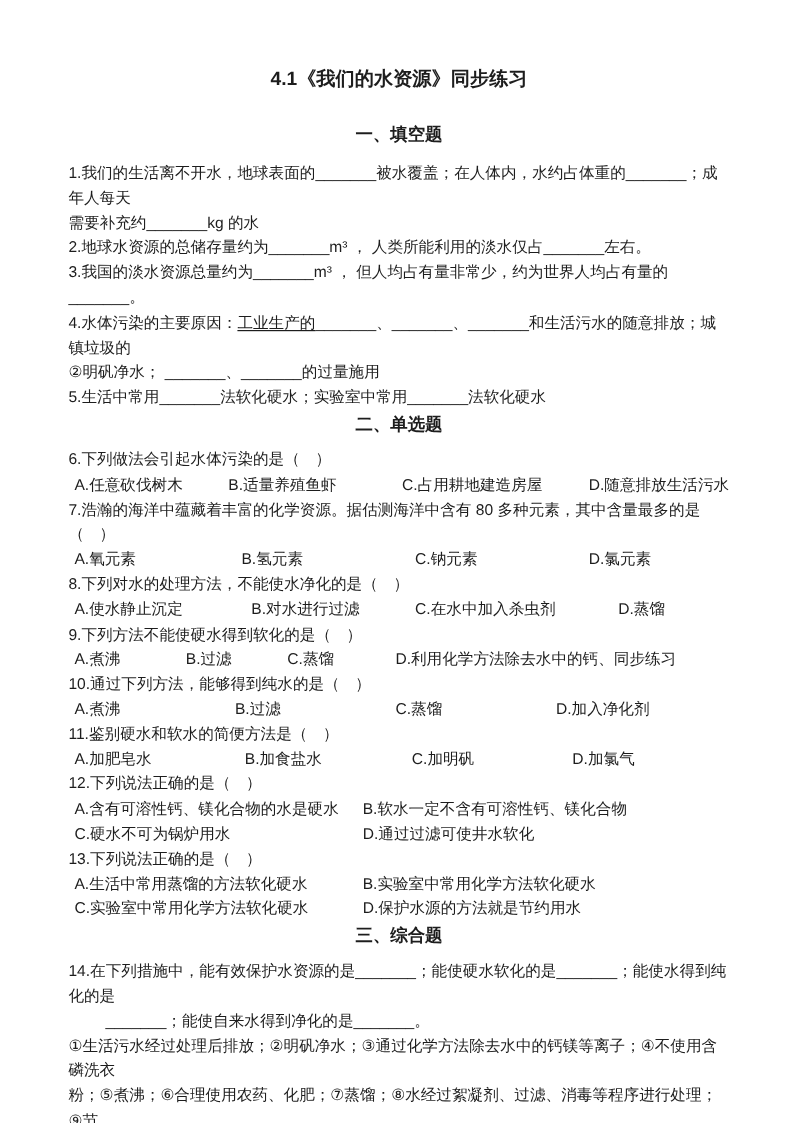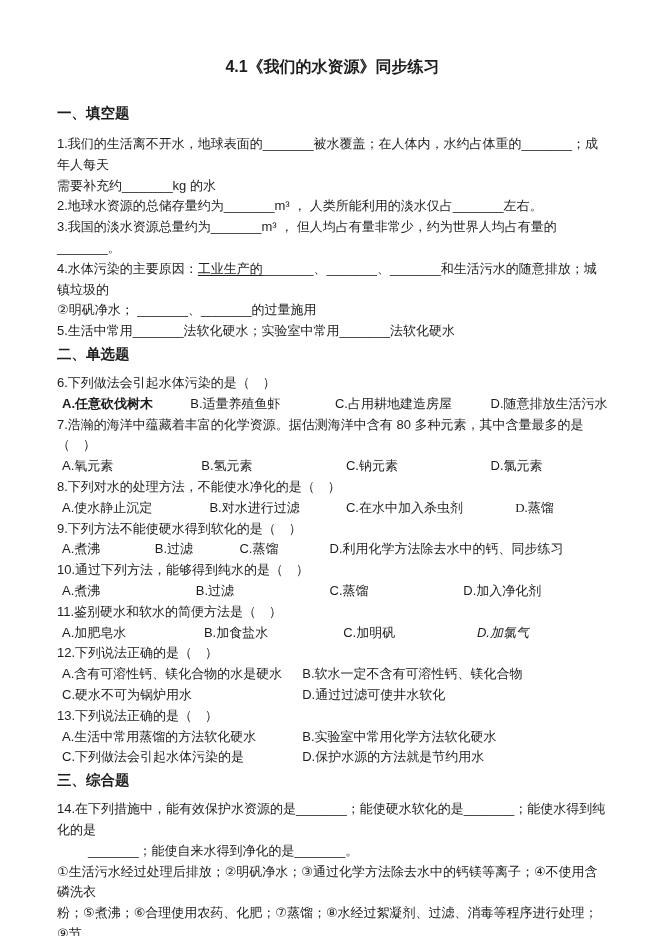--- a/index.html
+++ b/index.html
@@ -3,32 +3,32 @@
 <meta charset="utf-8">
 <style>
   html,body{margin:0;padding:0;background:#ffffff;}
   .page{
     width:661px;height:936px;background:#ffffff;overflow:hidden;
     font-family:"Liberation Sans","DejaVu Sans",sans-serif;
     color:#1d1d1d;position:relative;box-sizing:border-box;border-radius:21px;
   }
   .content{padding:57px 53px 0 57px;box-sizing:border-box;}
   .title{font-size:16px;font-weight:700;text-align:center;margin:0 0 27px 0;line-height:20px;}
-  .sh{font-size:14.5px;font-weight:700;line-height:19px;margin:0 0 11px 0;}
+  .sh{font-size:14.5px;font-weight:700;line-height:19px;margin:0 0 11px 0;text-align:center;}
   .sh-mid{margin-top:3px;margin-bottom:9px;}
   .ln{font-size:13px;line-height:20.8px;}
   .opts{display:flex;padding-left:5px;}
   .opts span{white-space:nowrap;}
   
-  .r6 span:nth-child(1){width:23.5%;font-weight:bold;} .r6 span:nth-child(2){width:26.5%;} .r6 span:nth-child(3){width:28.5%;} .r6 span:nth-child(4){flex:1;}
+  .r6 span:nth-child(1){width:23.5%;} .r6 span:nth-child(2){width:26.5%;} .r6 span:nth-child(3){width:28.5%;} .r6 span:nth-child(4){flex:1;}
   .r7 span:nth-child(1){width:25.5%;} .r7 span:nth-child(2){width:26.5%;} .r7 span:nth-child(3){width:26.5%;} .r7 span:nth-child(4){flex:1;}
-  .r8 span:nth-child(1){width:27%;}   .r8 span:nth-child(2){width:25%;}   .r8 span:nth-child(3){width:31%;}   .r8 span:nth-child(4){flex:1;font-family:Liberation Serif, serif;}
+  .r8 span:nth-child(1){width:27%;}   .r8 span:nth-child(2){width:25%;}   .r8 span:nth-child(3){width:31%;}   .r8 span:nth-child(4){flex:1;}
   .r9 span:nth-child(1){width:17%;}   .r9 span:nth-child(2){width:15.5%;} .r9 span:nth-child(3){width:16.5%;} .r9 span:nth-child(4){flex:1;}
   .r10 span:nth-child(1){width:24.5%;}.r10 span:nth-child(2){width:24.5%;}.r10 span:nth-child(3){width:24.5%;}.r10 span:nth-child(4){flex:1;}
-  .r11 span:nth-child(1){width:26%;}  .r11 span:nth-child(2){width:25.5%;}.r11 span:nth-child(3){width:24.5%;}.r11 span:nth-child(4){flex:1;font-style:italic;}
+  .r11 span:nth-child(1){width:26%;}  .r11 span:nth-child(2){width:25.5%;}.r11 span:nth-child(3){width:24.5%;}.r11 span:nth-child(4){flex:1;}
   
   .r2col span:nth-child(1){width:44%;} .r2col span:nth-child(2){flex:1;}
   .u{text-decoration:underline;text-underline-offset:2px;}
   .indent2{padding-left:31px;}
 </style>
 </head>
 <body>
 
 <div class="page">
   <div class="content">
@@ -104,21 +104,21 @@
       <span>C.硬水不可为锅炉用水</span>
       <span>D.通过过滤可使井水软化</span>
     </div>
 
     <div class="ln">13.下列说法正确的是（　）</div>
     <div class="ln opts r2col">
       <span>A.生活中常用蒸馏的方法软化硬水</span>
       <span>B.实验室中常用化学方法软化硬水</span>
     </div>
     <div class="ln opts r2col">
-      <span>C.下列做法会引起水体污染的是</span>
+      <span>C.实验室中常用化学方法软化硬水</span>
       <span>D.保护水源的方法就是节约用水</span>
     </div>
 
     <h2 class="sh sh-mid">三、综合题</h2>
 
     <div class="ln">14.在下列措施中，能有效保护水资源的是_______；能使硬水软化的是_______；能使水得到纯化的是</div>
     <div class="ln indent2">_______；能使自来水得到净化的是_______。</div>
     <div class="ln">①生活污水经过处理后排放；②明矾净水；③通过化学方法除去水中的钙镁等离子；④不使用含磷洗衣</div>
     <div class="ln">粉；⑤煮沸；⑥合理使用农药、化肥；⑦蒸馏；⑧水经过絮凝剂、过滤、消毒等程序进行处理；⑨节</div>
 

